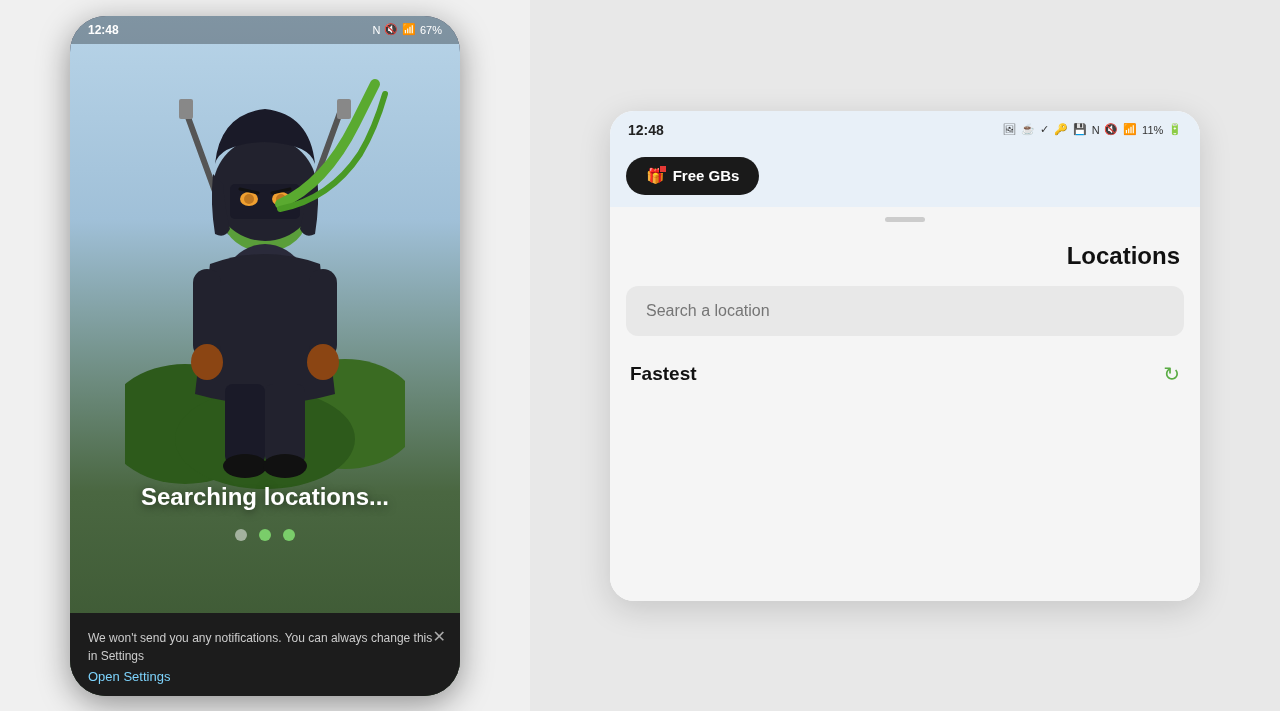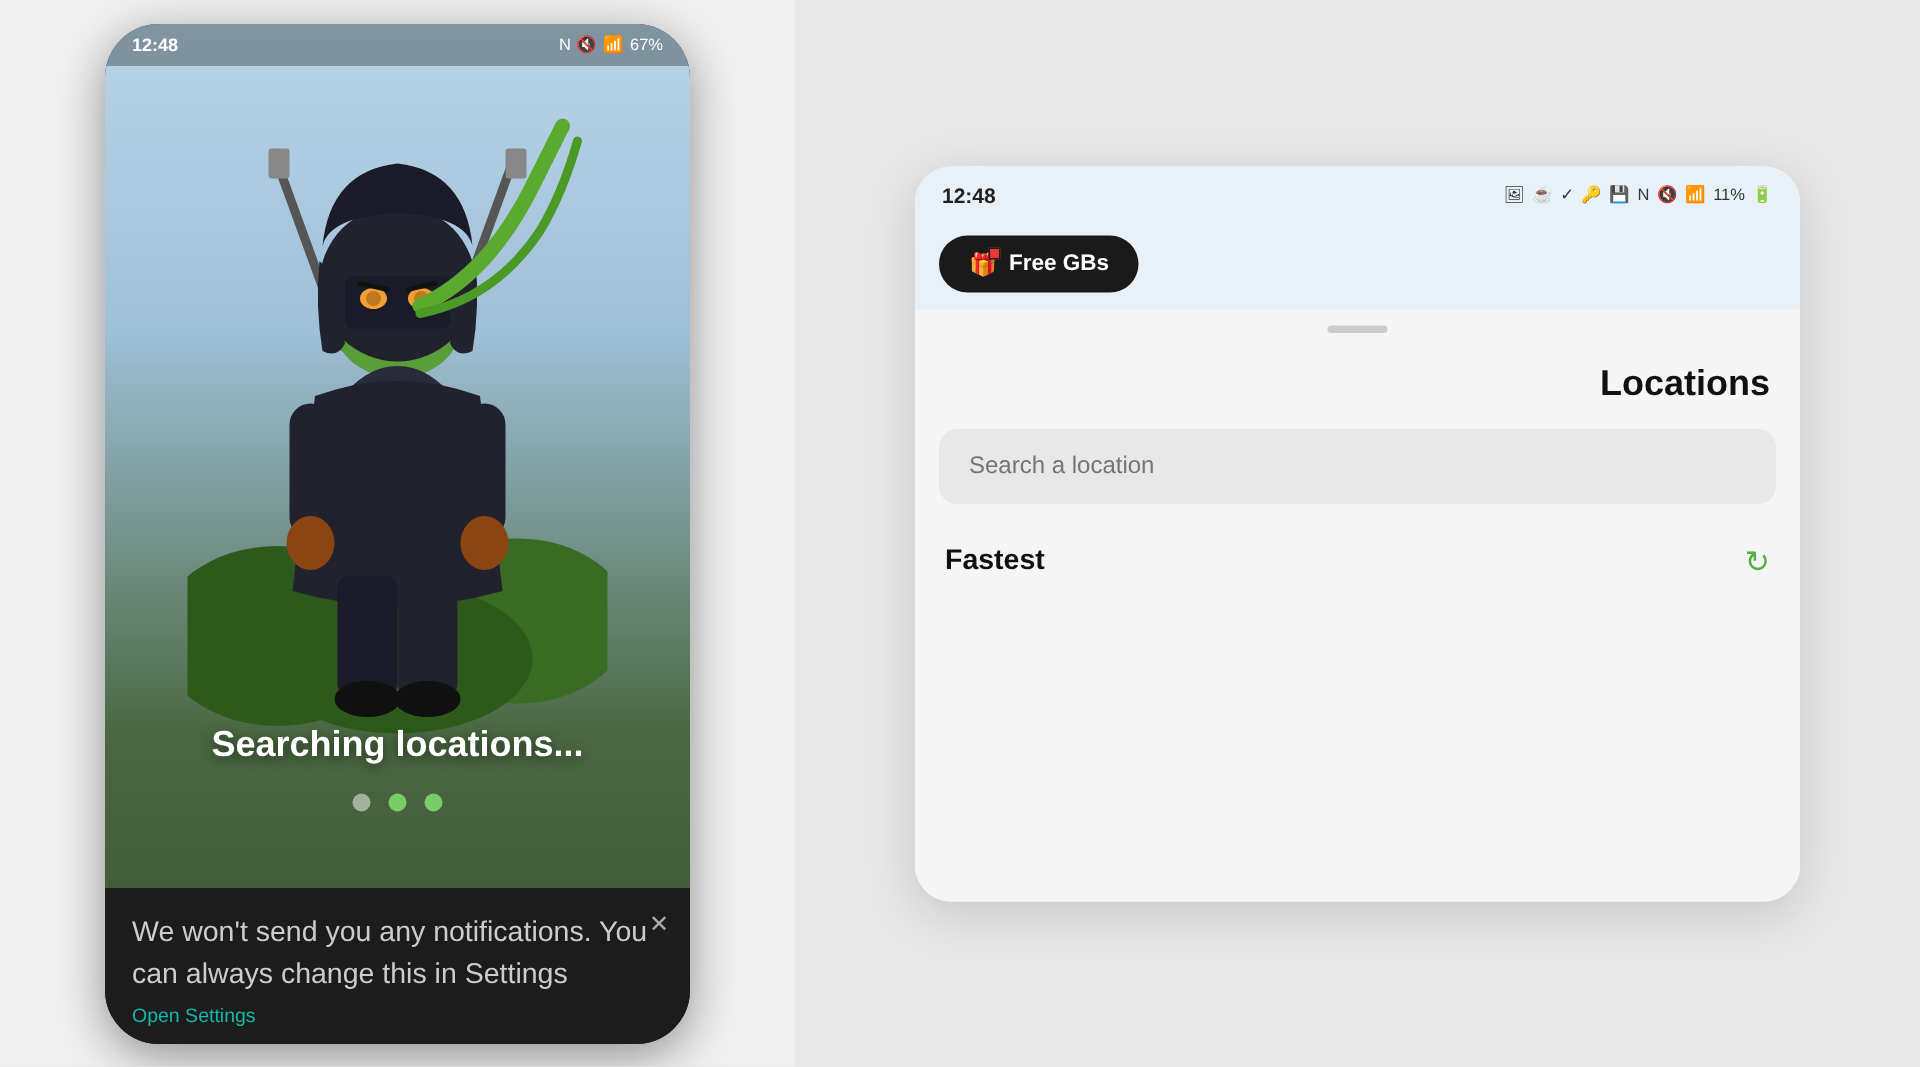--- a/index.html
+++ b/index.html
@@ -126,28 +126,28 @@
       position: absolute;
       bottom: 0;
       left: 0;
       right: 0;
       background: #1c1c1c;
       padding: 16px 18px 12px;
       z-index: 10;
     }
 
     .notif-text {
-      font-size: 19px;
+      font-size: 12px;
       color: #ccc;
       line-height: 1.5;
     }
 
     .notif-link {
       font-size: 13px;
-      color: #14b8a6;
+      color: #7dd3fc;
       margin-top: 4px;
       display: block;
     }
 
     .notif-close {
       position: absolute;
       top: 14px;
       right: 14px;
       color: #aaa;
       font-size: 16px;

